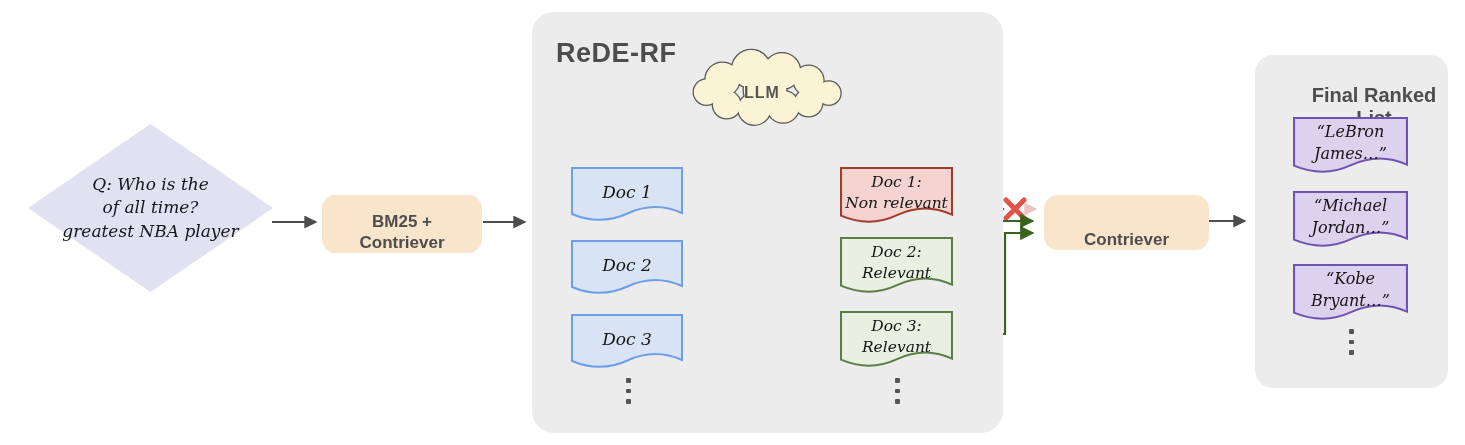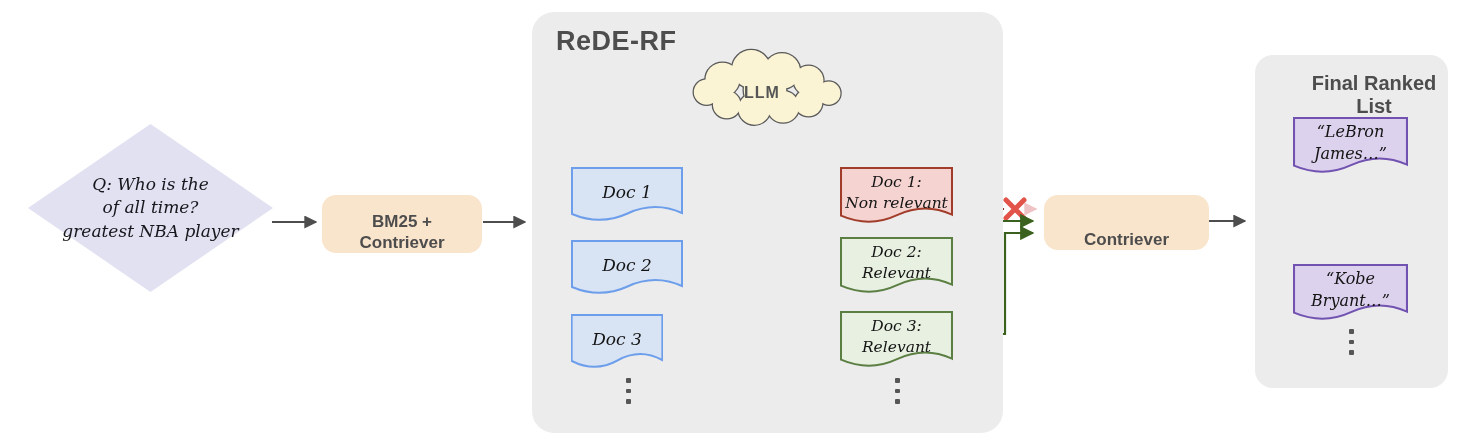--- a/index.html
+++ b/index.html
@@ -4,21 +4,21 @@
 <style>
   html,body{margin:0;padding:0;background:#fff;}
   .canvas{
     position:relative;width:1465px;height:445px;background:#ffffff;
     font-family:"Liberation Sans",sans-serif;overflow:hidden;
   }
   
   .panel{position:absolute;background:#ececec;border-radius:22px;}
   .panel-rede{left:532px;top:12px;width:471px;height:421px;}
   .panel-final{left:1255px;top:55px;width:193px;height:333px;border-radius:18px;}
-  .panel-title{position:absolute;font-weight:bold;color:#4d4d4d;}
+  .panel-title{position:absolute;font-weight:bold;color:#4d4d4d;margin-top:12px;}
   .title-rede{left:24px;top:14px;font-size:27px;letter-spacing:.5px;}
   .title-final{left:0;right:0;top:17px;text-align:center;font-size:20px;padding-left:45px;}
   
   .pbox{position:absolute;background:#f9e4cc;border-radius:14px;display:flex;align-items:flex-end;justify-content:center;text-align:center;}
   .pbox .pbox-label{font-weight:bold;font-size:17px;color:#4d4d4d;line-height:1.25;}
   .box-bm25{left:322px;top:195px;width:160px;height:58px;}
   .box-contriever{left:1044px;top:195px;width:165px;height:55px;}
   
   .diamond{position:absolute;left:28px;top:124px;width:245px;height:168px;display:flex;align-items:center;justify-content:center;}
   .diamond-bg{position:absolute;inset:0;background:#e1e1f1;clip-path:polygon(50% 0,100% 50%,50% 100%,0 50%);}
@@ -136,21 +136,21 @@
       </div>
   </div>
   <div class="doc doc-blue doc-one" style="left:571px;top:240px;width:112px;height:58px;">
     <svg viewBox="0 0 112 58" preserveAspectRatio="none">
         <path d="M1,1 H111 V46 C93,38 75,38 56.5,46.5 C38,55 20,55 1,47 Z"></path>
       </svg>
     <div class="doc-label">
         <span>Doc 2</span>
       </div>
   </div>
-  <div class="doc doc-blue doc-one" style="left:571px;top:314px;width:92px;height:58px;">
+  <div class="doc doc-blue doc-one" style="left:571px;top:314px;width:112px;height:58px;">
     <svg viewBox="0 0 112 58" preserveAspectRatio="none">
         <path d="M1,1 H111 V46 C93,38 75,38 56.5,46.5 C38,55 20,55 1,47 Z"></path>
       </svg>
     <div class="doc-label">
         <span>Doc 3</span>
       </div>
   </div>
   <div class="dots" style="left:626px;top:378px;">
       <i></i>
       <i></i>
@@ -199,20 +199,29 @@
   </div>
   <div class="doc doc-purple doc-two" style="left:1293px;top:117px;width:115px;height:60px;">
     <svg viewBox="0 0 112 58" preserveAspectRatio="none">
         <path d="M1,1 H111 V46 C93,38 75,38 56.5,46.5 C38,55 20,55 1,47 Z"></path>
       </svg>
     <div class="doc-label" style="font-size:16px;">
       <span>“LeBron</span>
       <span>James…”</span>
     </div>
   </div>
+  <div class="doc doc-purple doc-two" style="left:1293px;top:191px;width:115px;height:60px;">
+    <svg viewBox="0 0 112 58" preserveAspectRatio="none">
+        <path d="M1,1 H111 V46 C93,38 75,38 56.5,46.5 C38,55 20,55 1,47 Z"></path>
+      </svg>
+    <div class="doc-label" style="font-size:16px;">
+      <span>“Michael</span>
+      <span>Jordan…”</span>
+    </div>
+  </div>
   <div class="doc doc-purple doc-two" style="left:1293px;top:264px;width:115px;height:60px;">
     <svg viewBox="0 0 112 58" preserveAspectRatio="none">
         <path d="M1,1 H111 V46 C93,38 75,38 56.5,46.5 C38,55 20,55 1,47 Z"></path>
       </svg>
     <div class="doc-label" style="font-size:16px;">
       <span>“Kobe</span>
       <span>Bryant…”</span>
     </div>
   </div>
   <div class="dots" style="left:1349px;top:329px;">

